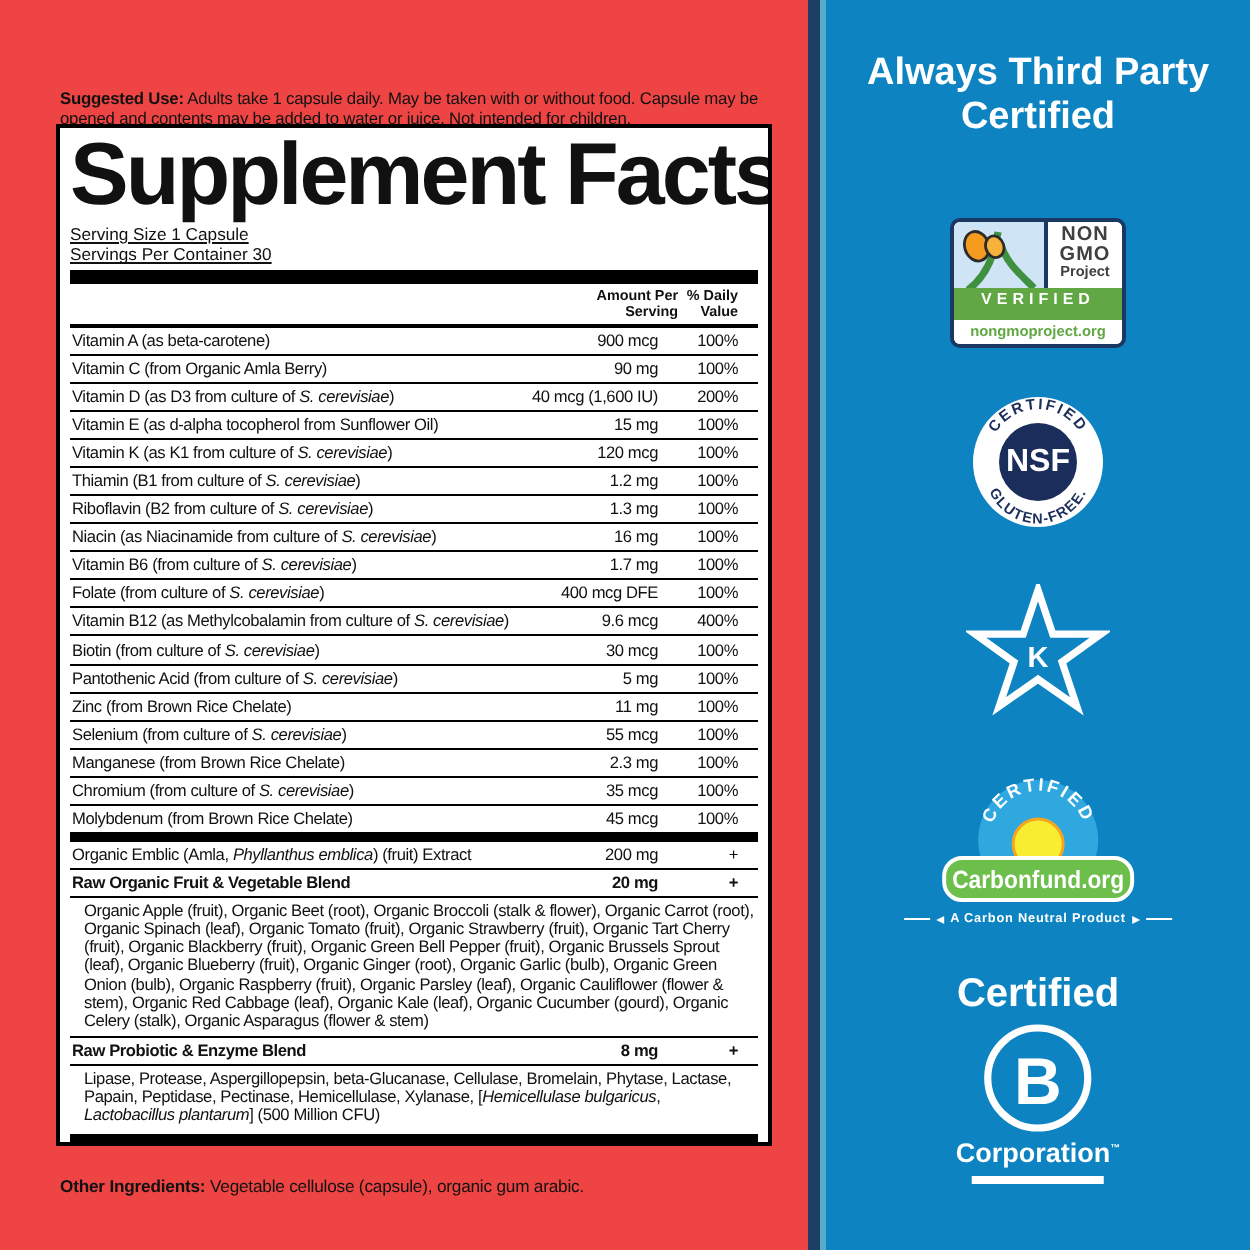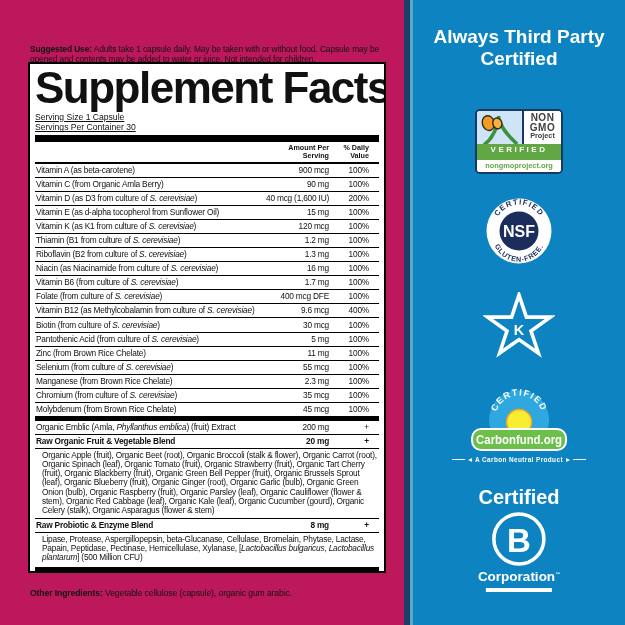--- a/index.html
+++ b/index.html
@@ -3,35 +3,35 @@
 <meta charset="utf-8">
 <style>
   html,body { margin:0; padding:0; }
   body {
     width:625px; height:625px; position:relative; overflow:hidden;
     background:#ffffff; font-family:"Liberation Sans", sans-serif; color:#111;
   }
   .it { font-style:italic; }
 
   
-  .label-area { position:absolute; left:0; top:0; width:404px; height:625px; background:#be185d; }
+  .label-area { position:absolute; left:0; top:0; width:404px; height:625px; background:#ef4444; }
   .suggested { position:absolute; left:30px; top:36px; width:358px; font-size:8.4px; line-height:1.2; letter-spacing:-0.1px; }
   .suggested b { font-weight:bold; }
 
   .sf-box {
     position:absolute; left:28px; top:62px; width:358px; height:511px;
     border:2px solid #000; box-sizing:border-box; padding:1px 5px 0 5px;
     background:#fff; overflow:hidden;
   }
   .sf-title { font-size:44px; font-weight:bold; letter-spacing:-1.5px; line-height:1.0; margin:1px 0 2px 0; white-space:nowrap; }
   .sf-serving { font-size:8.6px; line-height:1.2;text-decoration:underline; }
   .bar-lg { height:7px; background:#000; margin-top:2px; }
   .bar-md { height:5px; background:#000; }
 
-  .sf-header { display:flex; justify-content:flex-end; gap:10px; padding:2px 10px 2px 0; border-bottom:2px solid #000; }
+  .sf-header { display:flex; justify-content:flex-end; padding:2px 10px 2px 0; border-bottom:2px solid #000; }
   .sf-header .hcol { font-size:7.2px; font-weight:bold; line-height:1.12; text-align:right; white-space:pre-line; }
   .sf-header .hc-amt { width:60px; }
   .sf-header .hc-dv { width:30px; }
 
   .sf-row { display:flex; align-items:flex-start; font-size:8.3px; line-height:1.12; letter-spacing:-0.2px;
             padding:2.1px 10px 1.7px 0; border-top:1px solid #000; }
   .sf-row.no-top { border-top:none; }
   .sf-row.bold { font-weight:bold; border-top:1.5px solid #000; }
   .sf-row .nm { flex:1 1 auto; padding-left:1px; }
   .sf-row .amt { margin-left:auto; white-space:nowrap; text-align:right; padding-left:4px; }
@@ -196,21 +196,21 @@
           <span class="nm"><span>Raw Organic Fruit &amp; Vegetable Blend</span></span>
           <span class="amt">20 mg</span>
           <span class="dv">+</span>
         </div>
         <div class="sf-para"><span>Organic Apple (fruit), Organic Beet (root), Organic Broccoli (stalk &amp; flower), Organic Carrot (root), Organic Spinach (leaf), Organic Tomato (fruit), Organic Strawberry (fruit), Organic Tart Cherry (fruit), Organic Blackberry (fruit), Organic Green Bell Pepper (fruit), Organic Brussels Sprout (leaf), Organic Blueberry (fruit), Organic Ginger (root), Organic Garlic (bulb), Organic Green Onion (bulb), Organic Raspberry (fruit), Organic Parsley (leaf), Organic Cauliflower (flower &amp; stem), Organic Red Cabbage (leaf), Organic Kale (leaf), Organic Cucumber (gourd), Organic Celery (stalk), Organic Asparagus (flower &amp; stem)</span></div>
         <div class="sf-row bold">
           <span class="nm"><span>Raw Probiotic &amp; Enzyme Blend</span></span>
           <span class="amt">8 mg</span>
           <span class="dv">+</span>
         </div>
-        <div class="sf-para"><span>Lipase, Protease, Aspergillopepsin, beta-Glucanase, Cellulase, Bromelain, Phytase, Lactase, Papain, Peptidase, Pectinase, Hemicellulase, Xylanase, [</span><span class="it">Lactobacillus bulgaricus</span><span>, </span><span class="it">Lactobacillus plantarum</span><span>] (500 Million CFU)</span></div>
+        <div class="sf-para"><span>Lipase, Protease, Aspergillopepsin, beta-Glucanase, Cellulase, Bromelain, Phytase, Lactase, Papain, Peptidase, Pectinase, Hemicellulase, Xylanase, [</span><span class="it">Hemicellulase bulgaricus</span><span>, </span><span class="it">Lactobacillus plantarum</span><span>] (500 Million CFU)</span></div>
         <div class="bar-lg"></div>
         <div class="sf-note">+Daily Value not established.</div>
       </div>
   </div>
 
   <p class="other-ing"><b>Other Ingredients:</b> <span>Vegetable cellulose (capsule), organic gum arabic.</span></p>
 </div>
 
 <div class="stripe-navy"></div>
 <div class="stripe-teal"></div>

